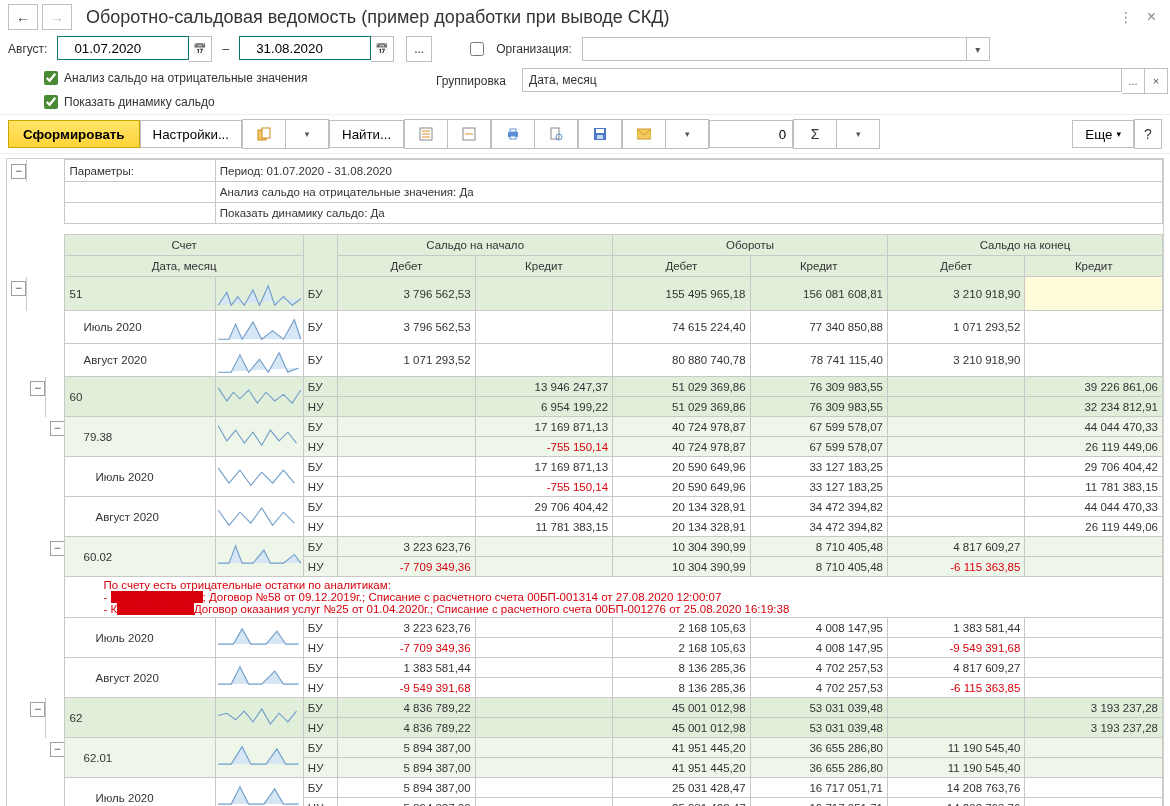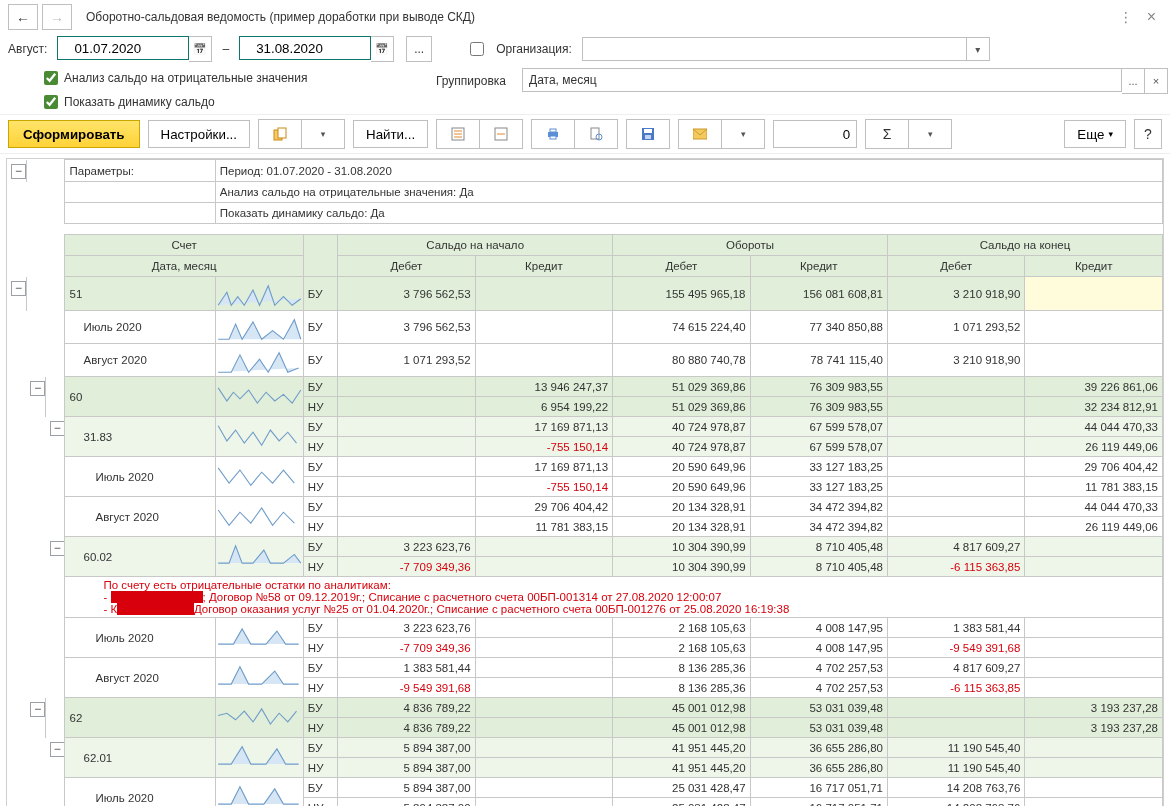--- a/index.html
+++ b/index.html
@@ -18,21 +18,21 @@
   .nav-btn {
     width: 28px; height: 24px;
     border: 1px solid #bfbfbf;
     background: #fff;
     display:flex; align-items:center; justify-content:center;
     margin-right: 4px;
     cursor: pointer;
     font-size: 14px;
   }
   .title {
-    font-size: 12px;
+    font-size: 18px;
     margin-left: 10px;
     flex: 1;
   }
   .close-x {
     font-size: 16px;
     color: #888;
     padding: 0 6px;
     cursor: pointer;
   }
   .dots {
@@ -111,21 +111,20 @@
     width:22px; height:24px; border:1px solid #bfbfbf; border-left:none;
     display:flex; align-items:center; justify-content:center;
     cursor:pointer; background:#fff;
     font-size:11px; color:#555;
   }
 
   .toolbar {
     display:flex;
     align-items:center;
     padding: 4px 8px;
-    gap: 8px;
     border-top: 1px solid #eee;
     border-bottom: 1px solid #eee;
   }
   .btn-primary {
     height: 28px;
     padding: 0 14px;
     background: linear-gradient(#ffe46a, #ffd338);
     border: 1px solid #c9a600;
     font-weight: bold;
     cursor:pointer;
@@ -536,21 +535,21 @@
     <td class="num"></td>
             <td class="num">32 234 812,91</td>
   </tr>
 
   <tr class="sub-green half">
     <td class="outline-blank" rowspan="2"></td>
             <td class="outline-blank" rowspan="2"></td>
             <td class="outline-td" rowspan="2">
               <div class="collapse-square">−</div>
             </td>
-    <td class="acct indent1" rowspan="2">31.83</td>
+    <td class="acct indent1" rowspan="2">79.38</td>
     <td class="spark" rowspan="2">
               <svg viewBox="0 0 80 30">
                 <polyline points="2,8 10,22 18,12 26,24 34,14 42,26 50,12 58,22 66,14 74,24" fill="none" stroke="#6f9cc9"></polyline>
               </svg>
             </td>
     <td class="bu">БУ</td>
     <td class="num"></td>
             <td class="num">17 169 871,13</td>
     <td class="num">40 724 978,87</td>
             <td class="num">67 599 578,07</td>

